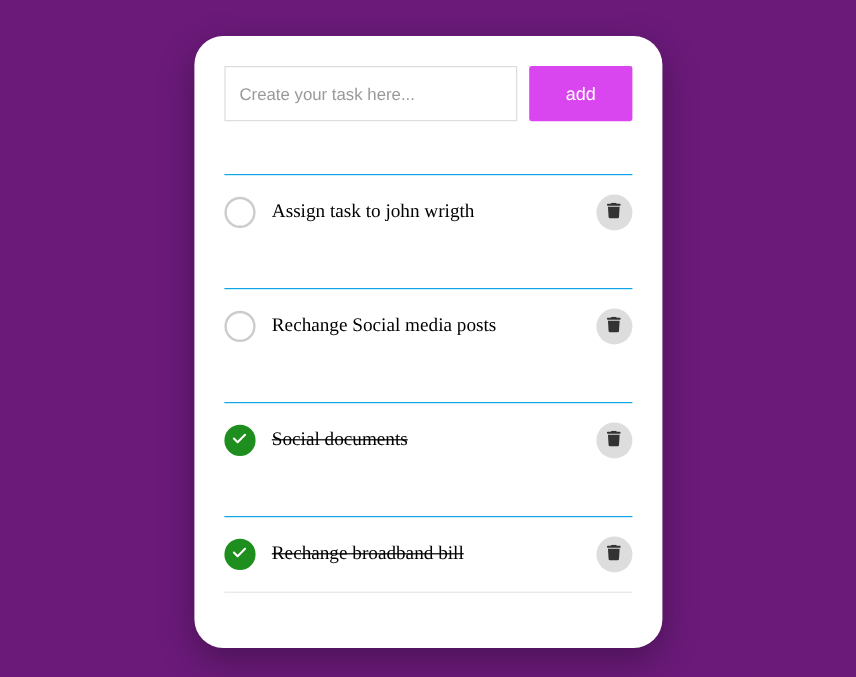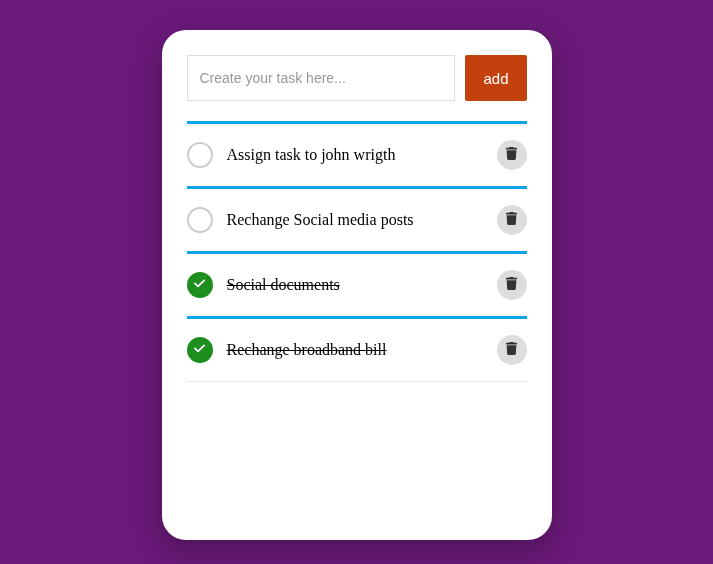--- a/index.html
+++ b/index.html
@@ -21,52 +21,53 @@
       background: #fff;
       width: 390px;
       height: 510px;
       border-radius: 24px;
       padding: 25px;
       box-shadow: 0 10px 30px rgba(0,0,0,0.3);
     }
     .input-row {
       display: flex;
       gap: 10px;
-      margin-bottom: 20px;
+      margin-bottom: 44px;
     }
     .task-input {
       flex: 1;
       border: 1px solid #ddd;
       padding: 14px 12px;
       font-size: 14px;
       font-family: Arial, sans-serif;
       color: #333;
       outline: none;
     }
     .task-input::placeholder {
       color: #999;
     }
     .add-btn {
-      background: #c2410c;
+      background: #d946ef;
       color: #fff;
       border: none;
-      padding: 0 18px;
+      padding: 0 30px;
       font-size: 15px;
       font-family: Arial, sans-serif;
       cursor: pointer;
       border-radius: 2px;
     }
     .task-list {
       list-style: none;
     }
     .task-item {
       display: flex;
       align-items: center;
       padding: 16px 0;
-      border-top: 3px solid #0ea5e9;
+      border-top: 1px solid #0ea5e9;
+      margin-top: 32px;
     }
     .task-item:last-child {
       border-bottom: 1px solid #e5e5e5;
       justify-content: flex-end;
     }
     .checkbox {
       width: 26px;
       height: 26px;
       border-radius: 50%;
       border: 2px solid #ccc;

